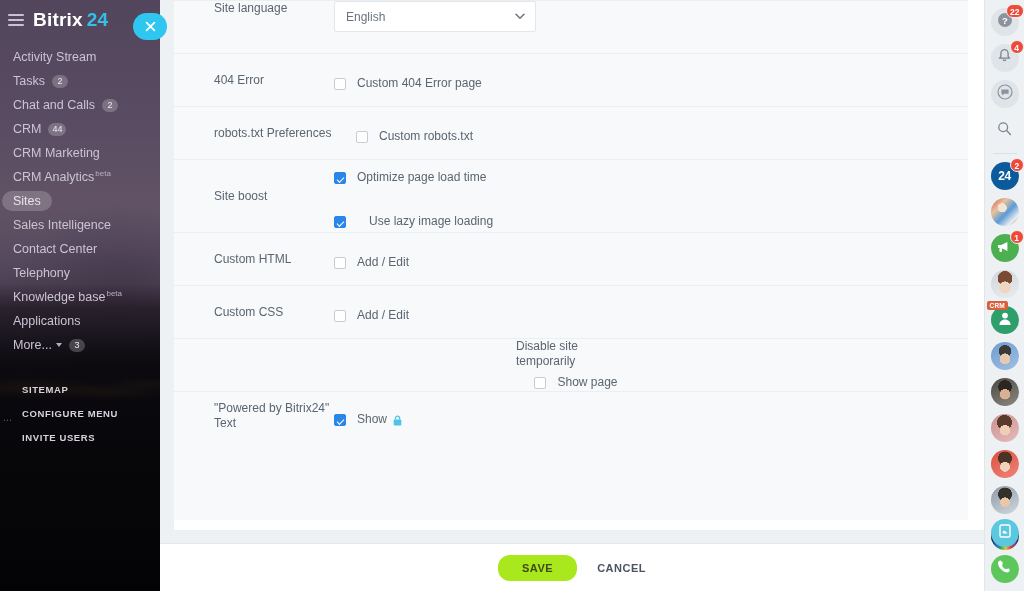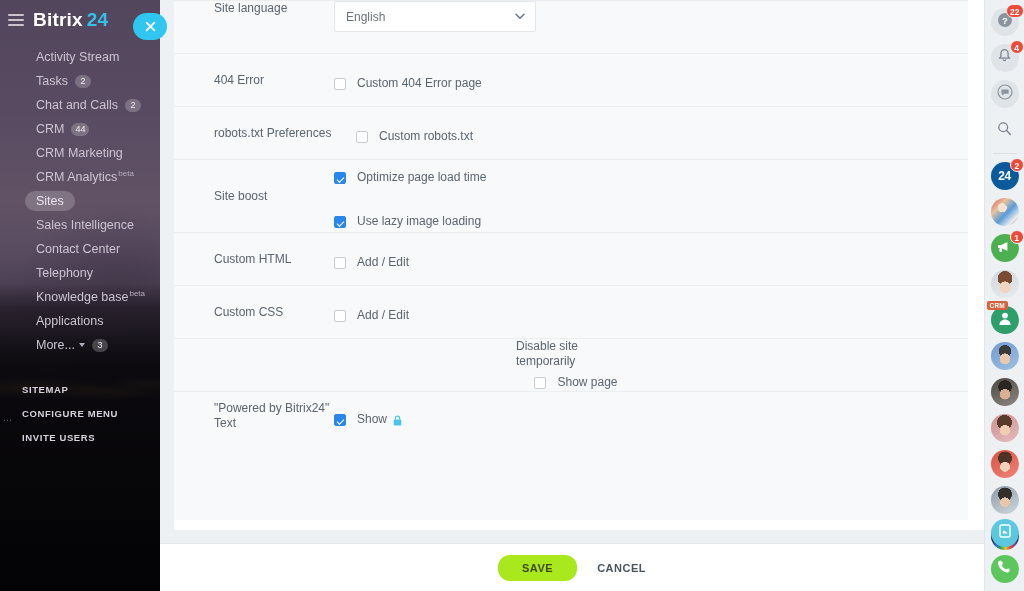--- a/index.html
+++ b/index.html
@@ -55,21 +55,21 @@
     width: 34px; height: 27px; border-radius: 14px;
     background: #2fc6f0;
     display: flex; align-items: center; justify-content: center;
     cursor: pointer;
   }
   .close-tab svg { display: block; }
 
   .nav { margin-top: 5px; }
   .nav-item {
     display: flex; align-items: center;
-    height: 24px; padding: 0 10px 0 36px;
+    height: 24px; padding: 0 10px 0 13px;
     font-size: 12.5px; color: #cbc4d2;
     cursor: pointer; position: relative;
     margin-bottom: 0px;
   }
   .nav-label { white-space: nowrap; }
   .nav-item .sup {
     font-size: 8px; color: #b7afc0; align-self: flex-start; margin-top: 4px; margin-left: 1px;
   }
   .counter {
     display: inline-flex; align-items: center; justify-content: center;
@@ -155,21 +155,21 @@
     font-size: 12px; color: #6a737c;
     cursor: pointer;
   }
   .select-box .chev {
     position: absolute; right: 11px; top: 11px;
     width: 9px; height: 9px;
   }
   .select-box .chev svg { display: block; }
 
   .cb-line { display: flex; align-items: flex-end; height: 20px; }
-  .cb-line + .cb-line { margin-top: 24px; }
+  .cb-line + .cb-line { margin-top: 24px; gap: 12px; }
   .cbox {
     width: 12px; height: 12px; flex: none;
     border: 1px solid #c6ccd2; border-radius: 2px;
     background: #ffffff; margin-right: 11px; cursor: pointer;
     position: relative;
   }
   .cbox.checked { background: #2a86e8; border-color: #2a86e8; }
   .cbox.checked::after {
     content: ""; position: absolute;
     left: 2px; top: 4px; width: 6px; height: 3px;

